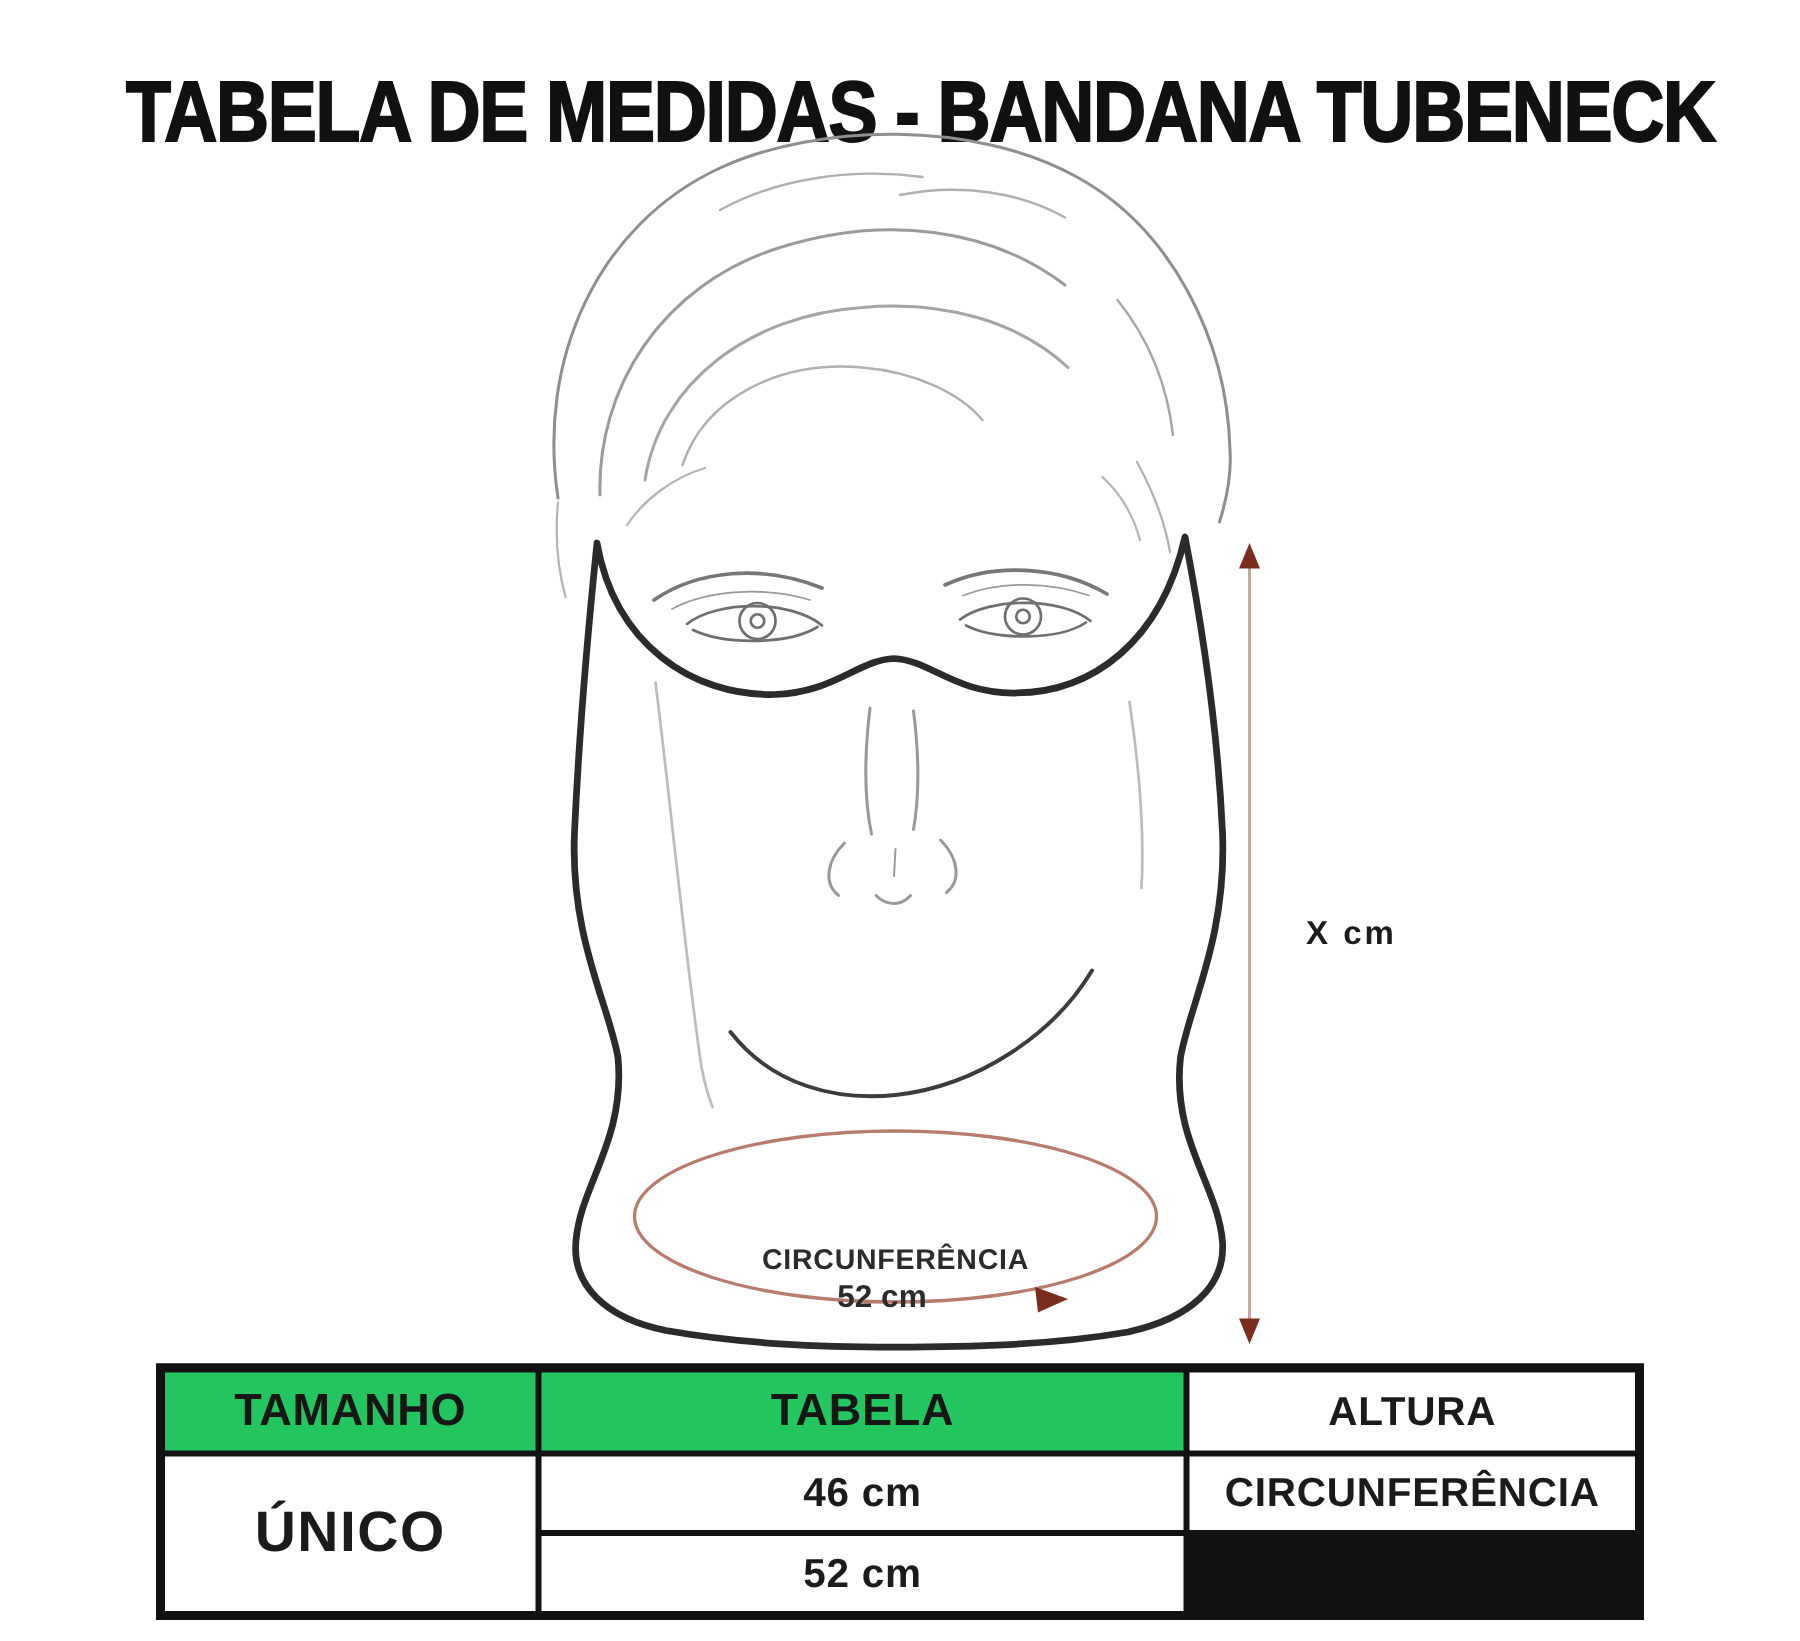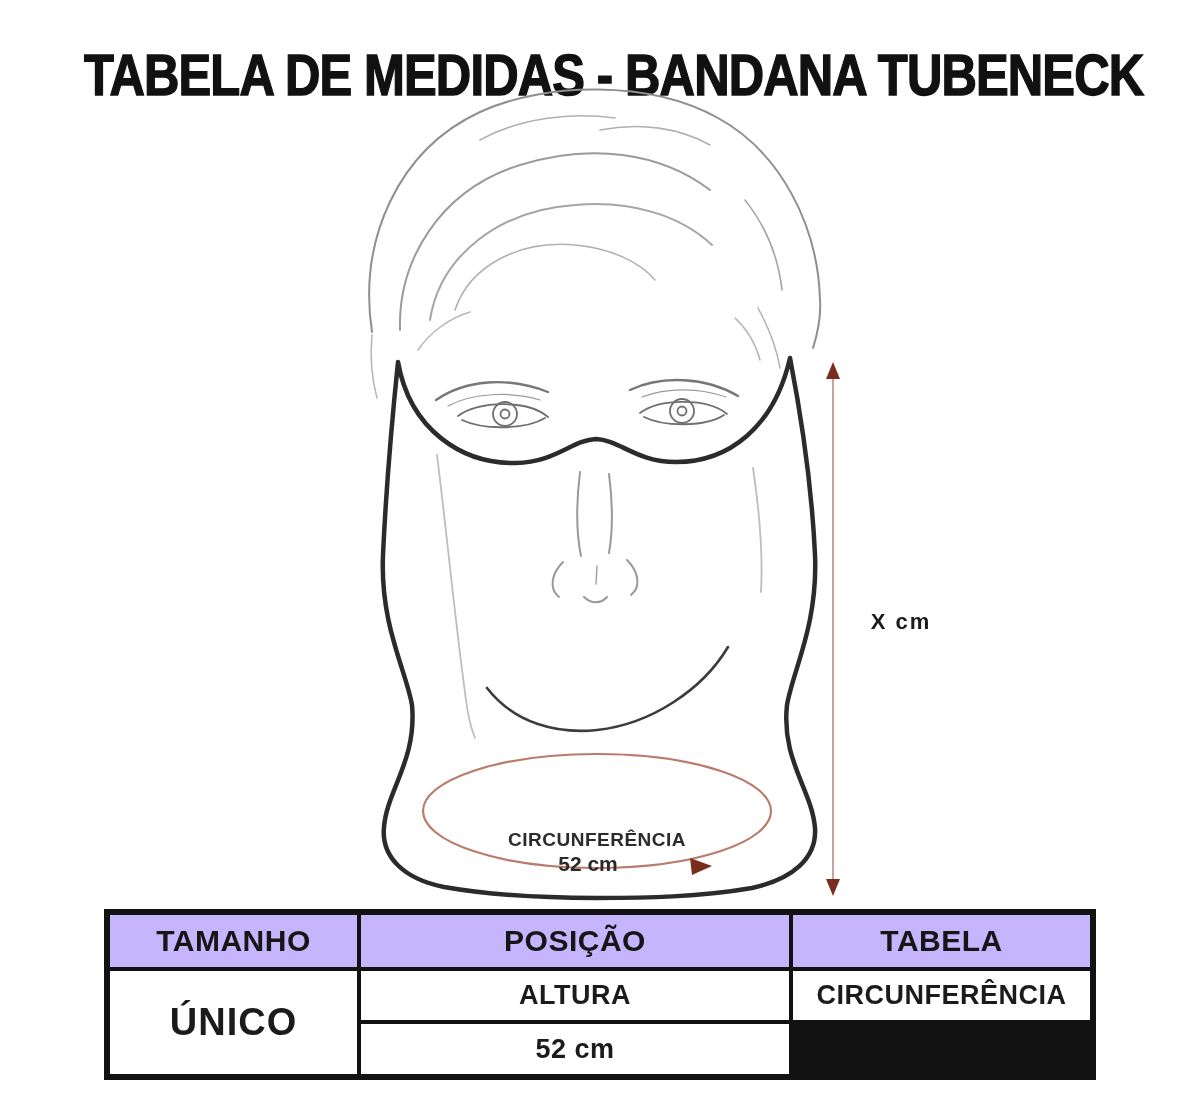--- a/index.html
+++ b/index.html
@@ -27,21 +27,21 @@
   .size-table{
     position:absolute;left:104px;top:909px;
     display:grid;
     grid-template-columns:247px 428px 297px;
     grid-template-rows:52px 49px 50px;
     gap:4px;
     background:#121212;
     border:6px solid #121212;
   }
   .size-table .hd{
-    background:#c4b5fd;
+    background:#22c55e;
     color:#161616;
     font-weight:bold;font-size:30px;letter-spacing:0.5px;
     display:flex;align-items:center;justify-content:center;
   }
   .size-table .cell{
     background:#ffffff;color:#1b1b1b;
     font-weight:bold;font-size:27px;letter-spacing:0.5px;
     display:flex;align-items:center;justify-content:center;
   }
   .size-table .size-cell{
@@ -134,24 +134,24 @@
       <polygon points="826,879 840,879 833,896" fill="#7b2d1d"></polygon>
     </g>
 
     <text class="svg-label" x="597" y="846" text-anchor="middle" font-size="19" letter-spacing="0.5" fill="#2b2b2b">CIRCUNFERÊNCIA</text>
     <text class="svg-label" x="588" y="871" text-anchor="middle" font-size="21" fill="#2b2b2b">52 cm</text>
     <text class="svg-label" x="901" y="629" text-anchor="middle" font-size="22" letter-spacing="2" fill="#1c1c1c">X cm</text>
   </svg>
 
   <div class="size-table">
     <div class="hd">TAMANHO</div>
-    <div class="hd">POSIÇÃO</div>
     <div class="hd">TABELA</div>
 
     <div class="cell size-cell">ÚNICO</div>
 
     <div class="cell">ALTURA</div>
+    <div class="cell">46 cm</div>
 
     <div class="cell">CIRCUNFERÊNCIA</div>
     <div class="cell">52 cm</div>
   </div>
 
 </div>
 
 </body></html>

